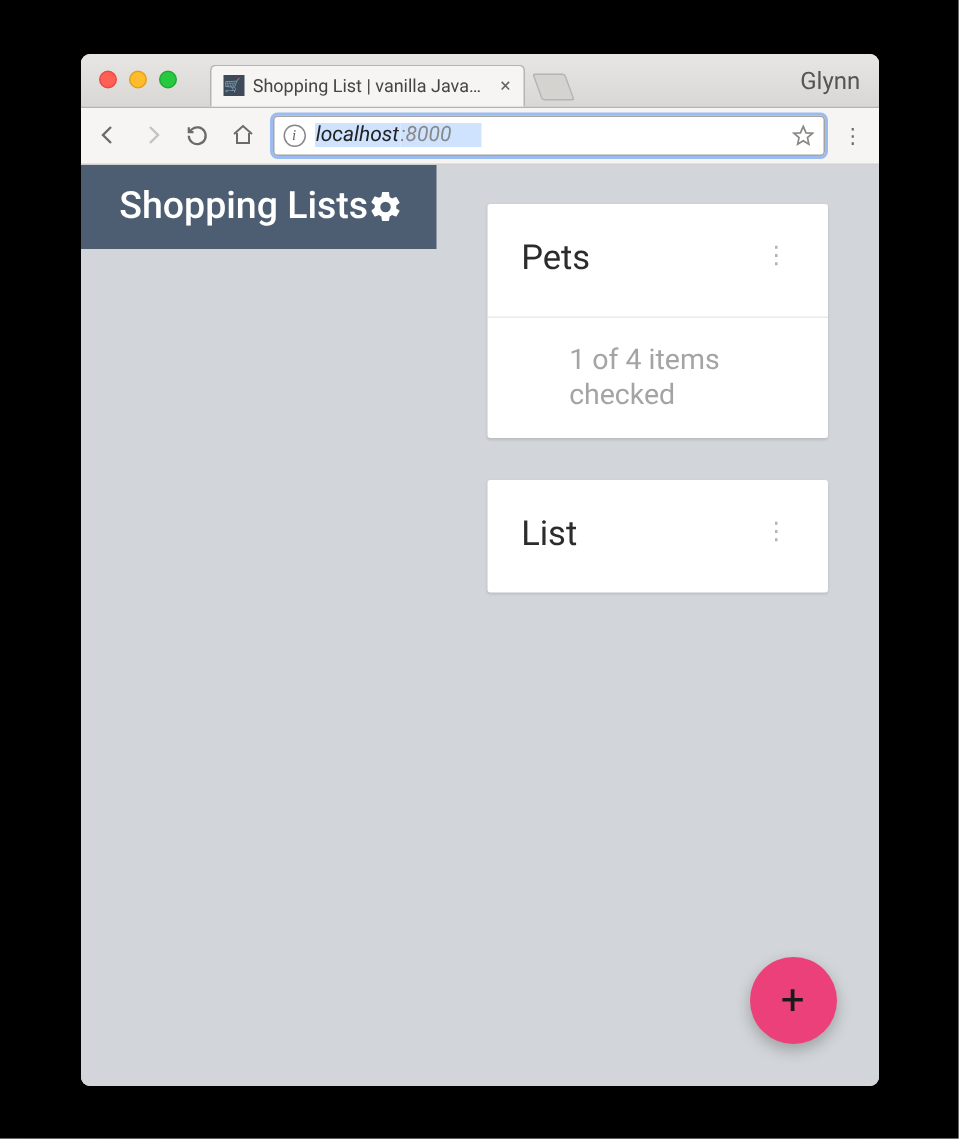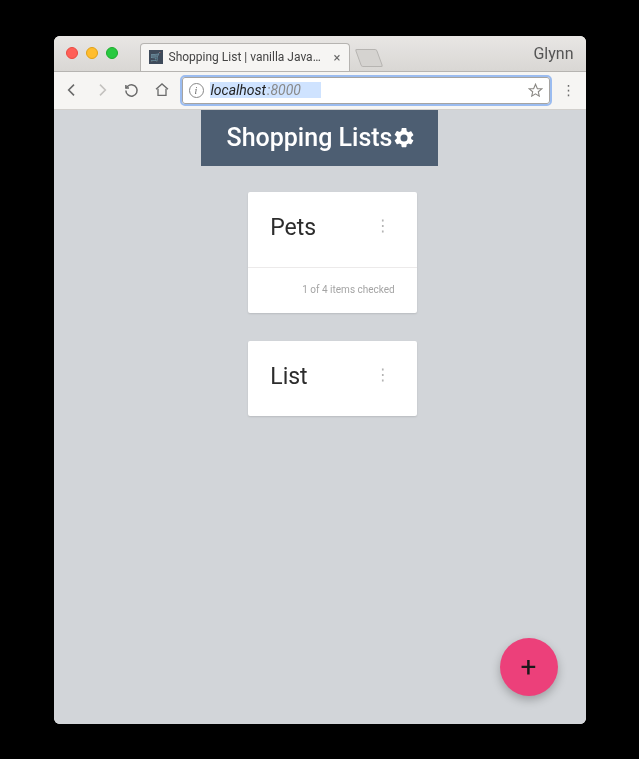--- a/index.html
+++ b/index.html
@@ -115,42 +115,40 @@
   }
   .url { display:flex; align-items:flex-start;font-style:italic; }
   .url-host { color:#222; background:#cfe3ff; padding:0 1px;}
   .url-port { color:#888; background:#cfe3ff; padding-right:20px;}
   .star { margin-left:auto; color:#8a8884; }
   .menu-dots { color:#6b6b6b; width:18px; text-align:center; cursor:pointer;font-size:14px;}
   
   .app {
     flex:1;
     display:flex;
-    flex-direction:column;
+    flex-direction:row;
     background:#d2d5d9;
     position:relative;
-    align-items:center;
   }
   .app-header {
     height:56px;
     background:#4d5e72;
     color:#fff;
     display:flex;
     align-items:center;
     padding: 0 22px 0 26px;
     font-size:25px;
     font-weight:500;
   }
   .app-header .spacer { flex:1; }
   .gear { cursor:pointer; display:flex; }
   .content {
     flex:1;
     padding: 26px 34px 12px 34px;
     overflow:auto;
-    margin-left:26px;
   }
   .card {
     background:#fff;
     border-radius:2px;
     margin-bottom:28px;
     box-shadow: 0 1px 2px rgba(0,0,0,0.12);
   }
   .card-top {
     padding: 22px 22px 26px 22px;
     display:flex;
@@ -165,21 +163,21 @@
     margin-left:auto;
     color:#b3b3b3;
     cursor:pointer;
     padding:2px 4px;
     font-size:16px;
     letter-spacing:0;
   }
   .card-footer {
     border-top:1px solid #eceaea;
     padding: 16px 22px 18px 54px;
-    font-size:10px;
+    font-size:19px;
     color:#a4a4a4;
   }
   .fab {
     position:absolute;
     right:28px;
     bottom:28px;
     width:58px;height:58px;
     border-radius:50%;
     background:#ec407a;
     color:#1a1a1a;

